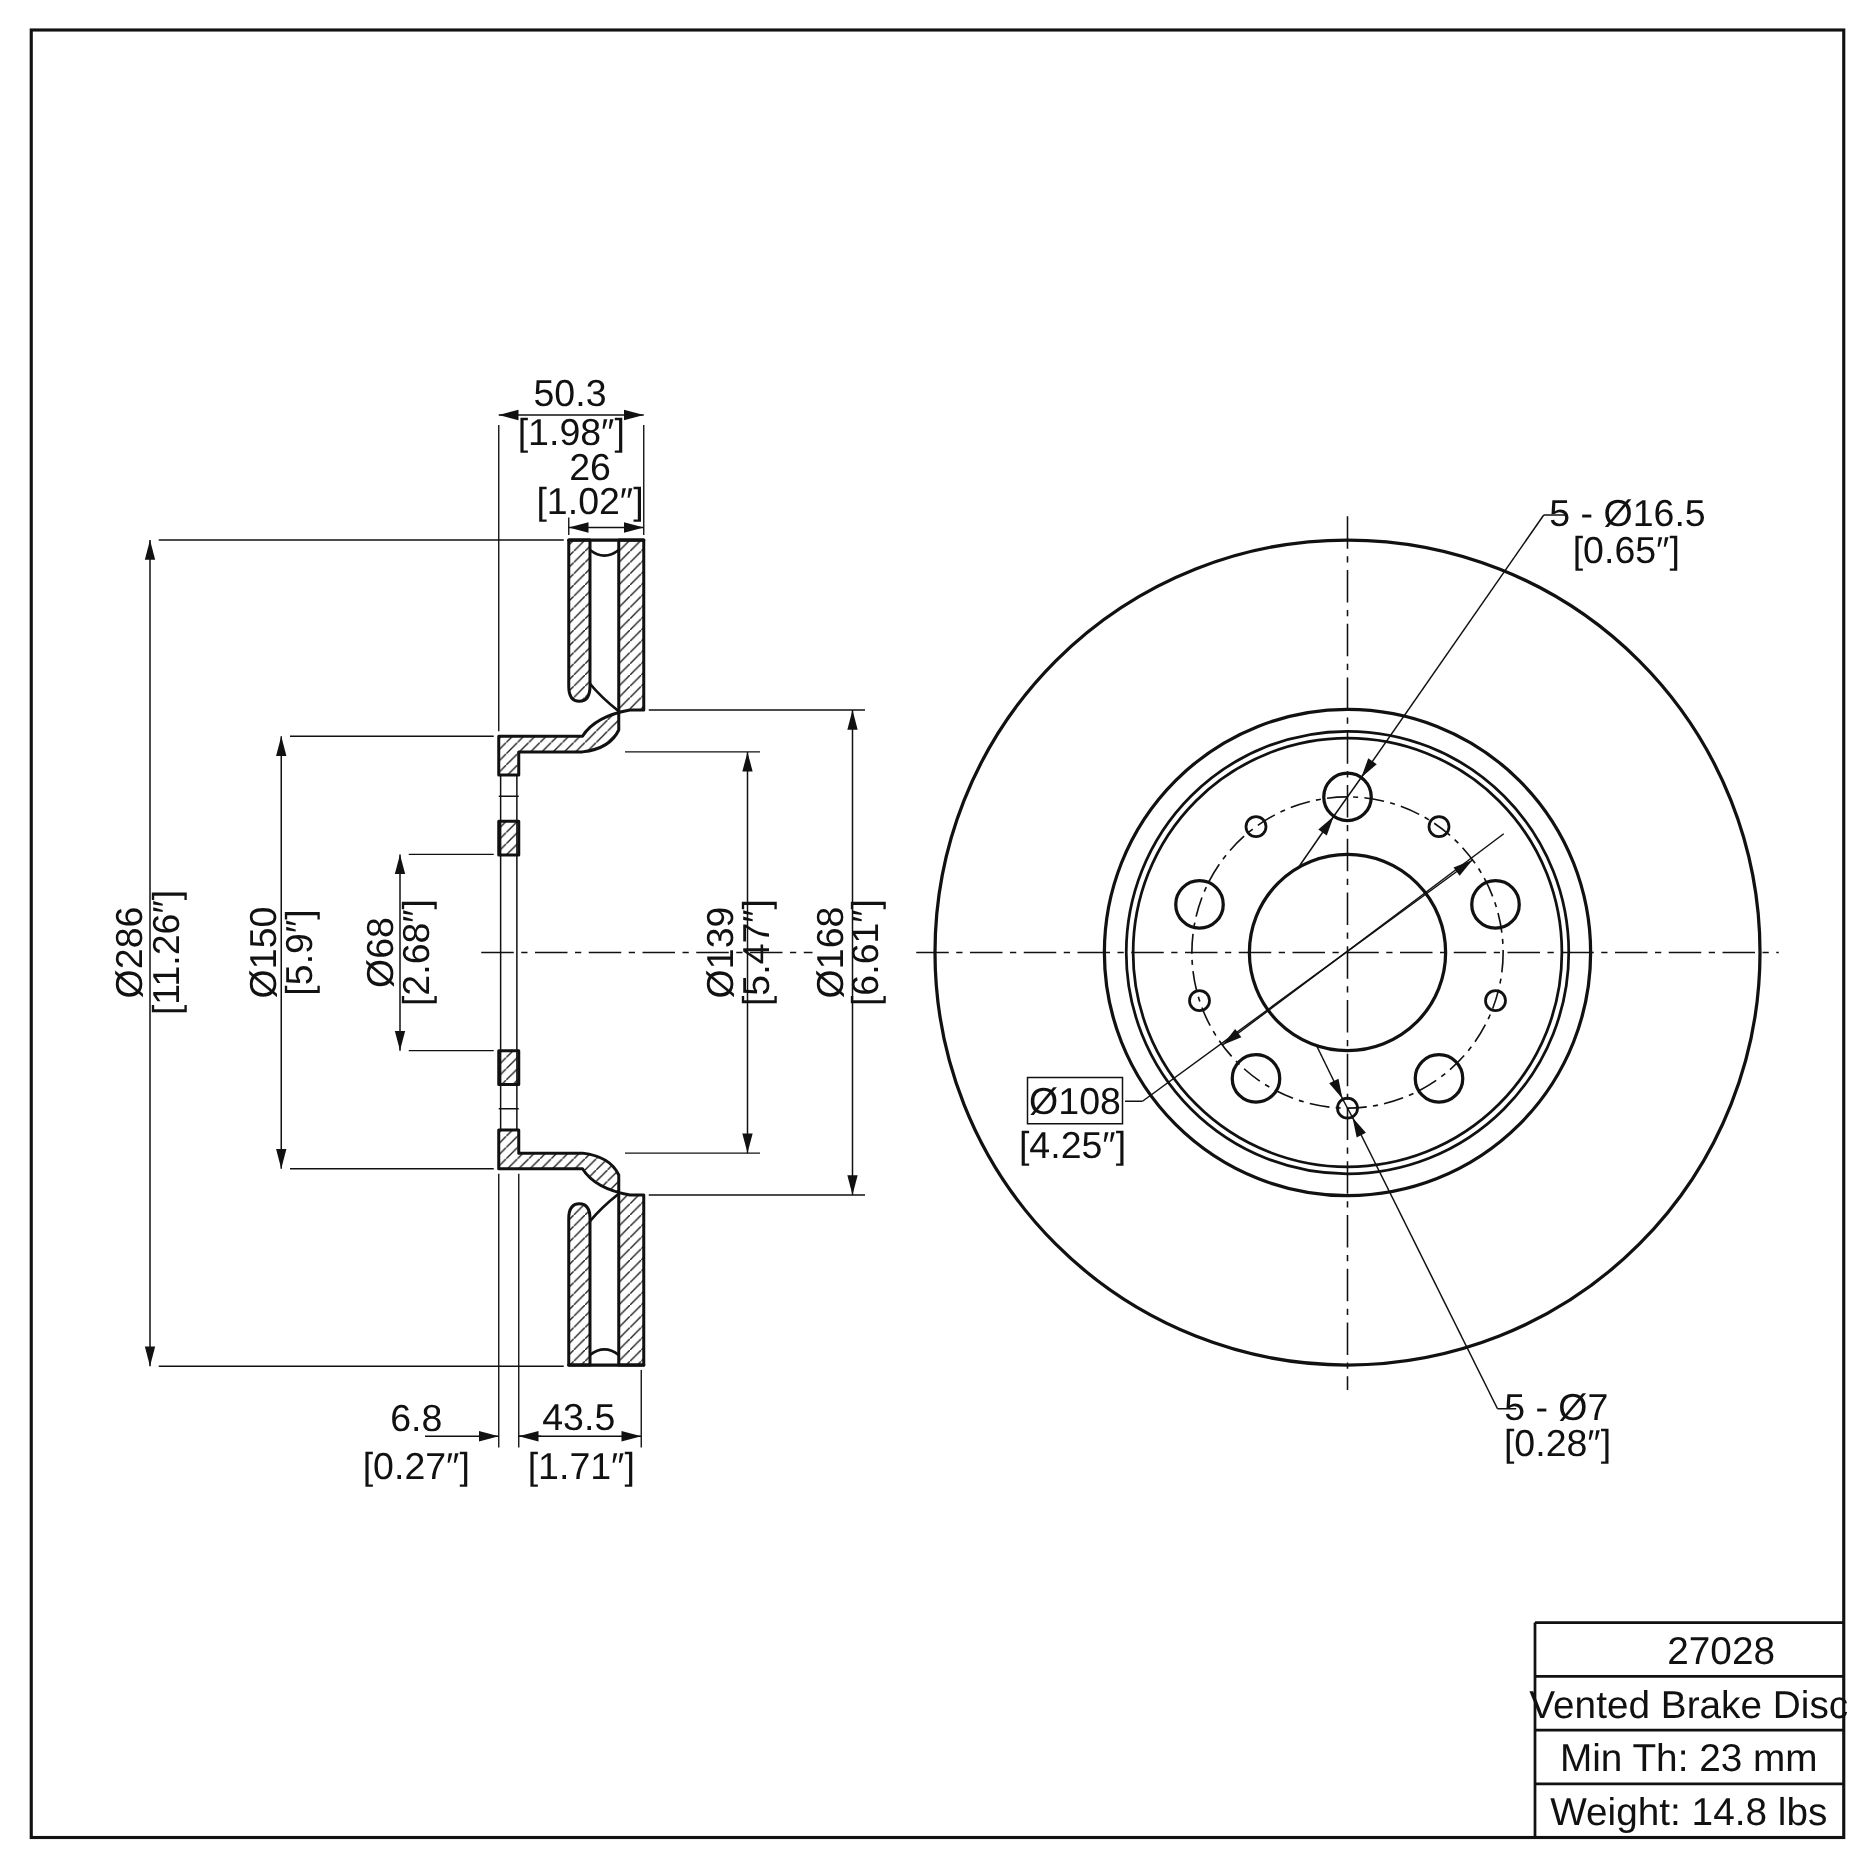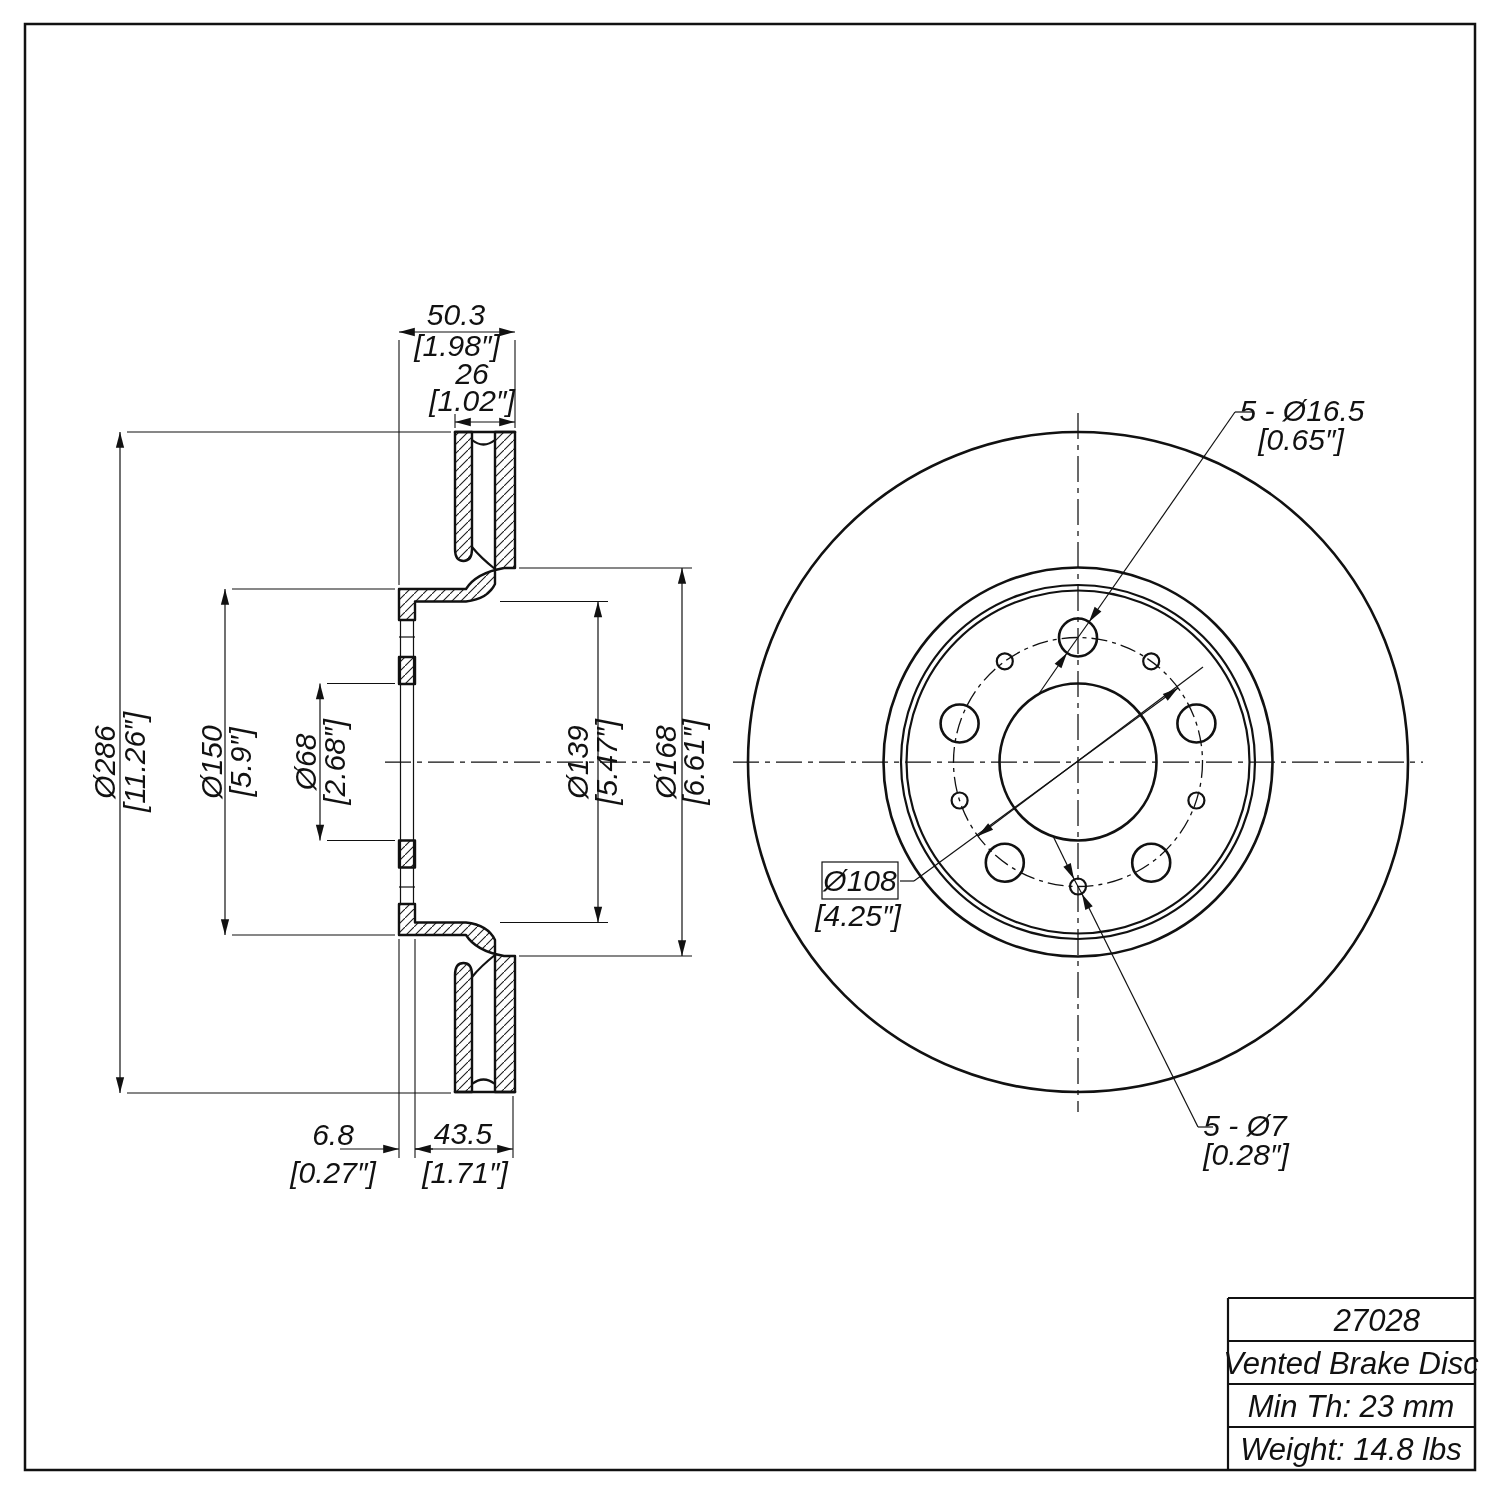--- a/index.html
+++ b/index.html
@@ -1,17 +1,17 @@
 <!DOCTYPE html>
 <html><head>
 <meta charset="utf-8">
 <style>
   html,body{margin:0;padding:0;background:#ffffff;}
   .page{width:1500px;height:1500px;position:relative;background:#ffffff;
-        font-family:"Liberation Sans", sans-serif;font-style:italic;}
+        font-family:"Liberation Sans", sans-serif;}
   svg{position:absolute;left:0;top:0;}
   text{fill:#111111;font-family:"Liberation Sans", sans-serif;font-size:30px;}
   .tb-text{font-size:31px;}
   .thick{stroke:#111111;stroke-width:2.6;fill:none;stroke-linecap:round;}
   .mid{stroke:#111111;stroke-width:2.2;fill:none;}
   .thin{stroke:#111111;stroke-width:1.2;fill:none;}
   .xthin{stroke:#111111;stroke-width:1.1;fill:none;}
   .cl{stroke:#111111;stroke-width:1.25;fill:none;stroke-dasharray:26 6 5 6;}
   .bc{stroke:#111111;stroke-width:1.3;fill:none;stroke-dasharray:16 5 4 5;}
   .hatched{fill:url(#hatch);stroke:#111111;stroke-width:2.4;stroke-linejoin:round;}

